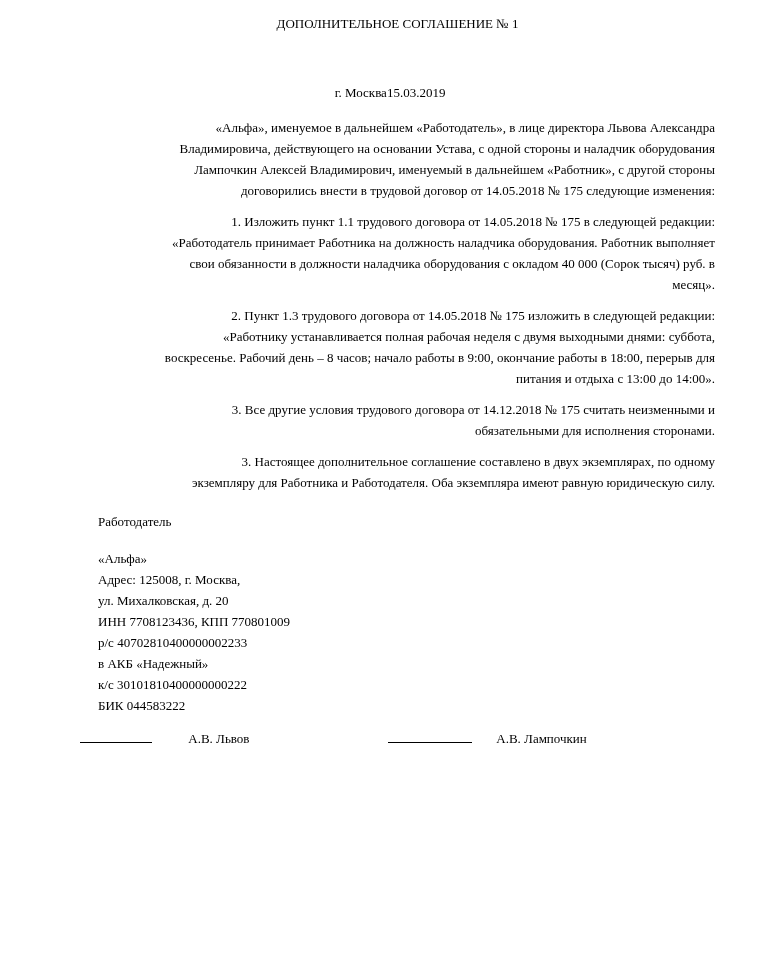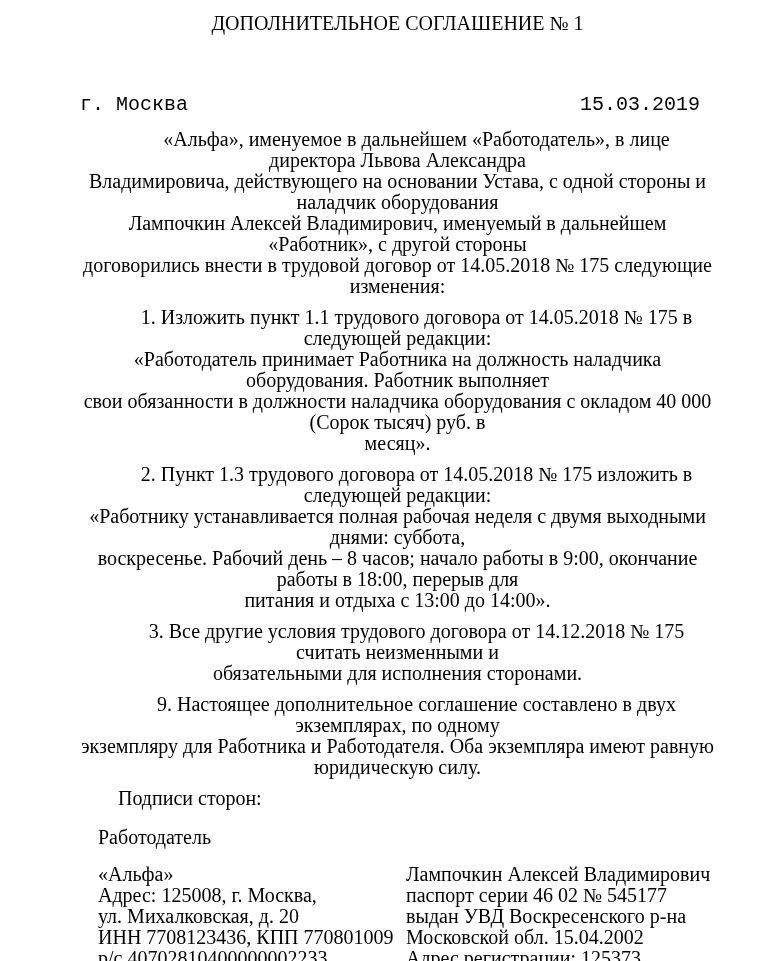--- a/index.html
+++ b/index.html
@@ -8,40 +8,39 @@
     background: #ffffff;
   }
   .page {
     position: relative;
     width: 773px;
     height: 961px;
     margin: 0 auto;
     background: #ffffff;
     color: #000000;
     font-family: "Liberation Serif", "DejaVu Serif", serif;
-    font-size: 20px;
+    font-size: 13px;
     line-height: 21px;
     box-sizing: border-box;
     padding: 13px 58px 4px 80px;
     overflow: hidden;
   }
   .title-block { text-align: center; }
   .title-line { line-height: 21px; }
   .city-date-row {
     display: flex;
-    justify-content: space-between;
-    margin-top: 60px;
+    justify-content: center;
+    margin-top: 48px;
     padding-right: 15px;
-    font-family: Liberation Mono, monospace;
   }
   .para {
     margin: 10px 0 0 0;
     text-indent: 38px;
     white-space: pre-line;
-    text-align: center;
+    text-align: right;
   }
   .para.first { margin-top: 14px; }
   .sig-heading { margin-top: 10px; text-indent: 38px; }
   .two-col { display: flex; margin-left: 18px; }
   .col-left { width: 308px; flex: 0 0 308px; }
   .col-right { flex: 1; }
   .roles-row { margin-top: 18px; }
   .req-row { margin-top: 16px; }
   .req-block { white-space: pre-line; }
   .sig-row { margin-top: 12px; display: flex; align-items: baseline; }
@@ -78,45 +77,37 @@
   <p class="para">1. Изложить пункт 1.1 трудового договора от 14.05.2018 № 175 в следующей редакции:
 «Работодатель принимает Работника на должность наладчика оборудования. Работник выполняет
 свои обязанности в должности наладчика оборудования с окладом 40 000 (Сорок тысяч) руб. в
 месяц».</p>
   <p class="para">2. Пункт 1.3 трудового договора от 14.05.2018 № 175 изложить в следующей редакции:
 «Работнику устанавливается полная рабочая неделя с двумя выходными днями: суббота,
 воскресенье. Рабочий день – 8 часов; начало работы в 9:00, окончание работы в 18:00, перерыв для
 питания и отдыха с 13:00 до 14:00».</p>
   <p class="para">3. Все другие условия трудового договора от 14.12.2018 № 175 считать неизменными и
 обязательными для исполнения сторонами.</p>
-  <p class="para">9. Настоящее дополнительное соглашение составлено в двух экземплярах, по одному
+  <p class="para">3. Настоящее дополнительное соглашение составлено в двух экземплярах, по одному
 экземпляру для Работника и Работодателя. Оба экземпляра имеют равную юридическую силу.</p>
 
-  <div class="sig-heading">Подписи сторон:</div>
 
   <div class="two-col roles-row">
     <div class="col-left">Работодатель</div>
   </div>
 
   <div class="two-col req-row">
     <div class="col-left req-block">«Альфа»
 Адрес: 125008, г. Москва,
 ул. Михалковская, д. 20
 ИНН 7708123436, КПП 770801009
 р/с 40702810400000002233
 в АКБ «Надежный»
 к/с 30101810400000000222
 БИК 044583222</div>
-    <div class="col-right req-block">Лампочкин Алексей Владимирович
-паспорт серии 46 02 № 545177
-выдан УВД Воскресенского р-на
-Московской обл. 15.04.2002
-Адрес регистрации: 125373,
-г. Москва, бул. Яна Райниса,
-д. 24, корп. 2, кв. 474</div>
   </div>
 
   <div class="sig-row">
     <div class="col-left">
       <span class="u-line w72"></span>
       <span class="sig-name-left">А.В. Львов</span>
     </div>
     <div class="col-right">
       <span class="u-line w84"></span>
       <span class="sig-name-right">А.В. Лампочкин</span>

